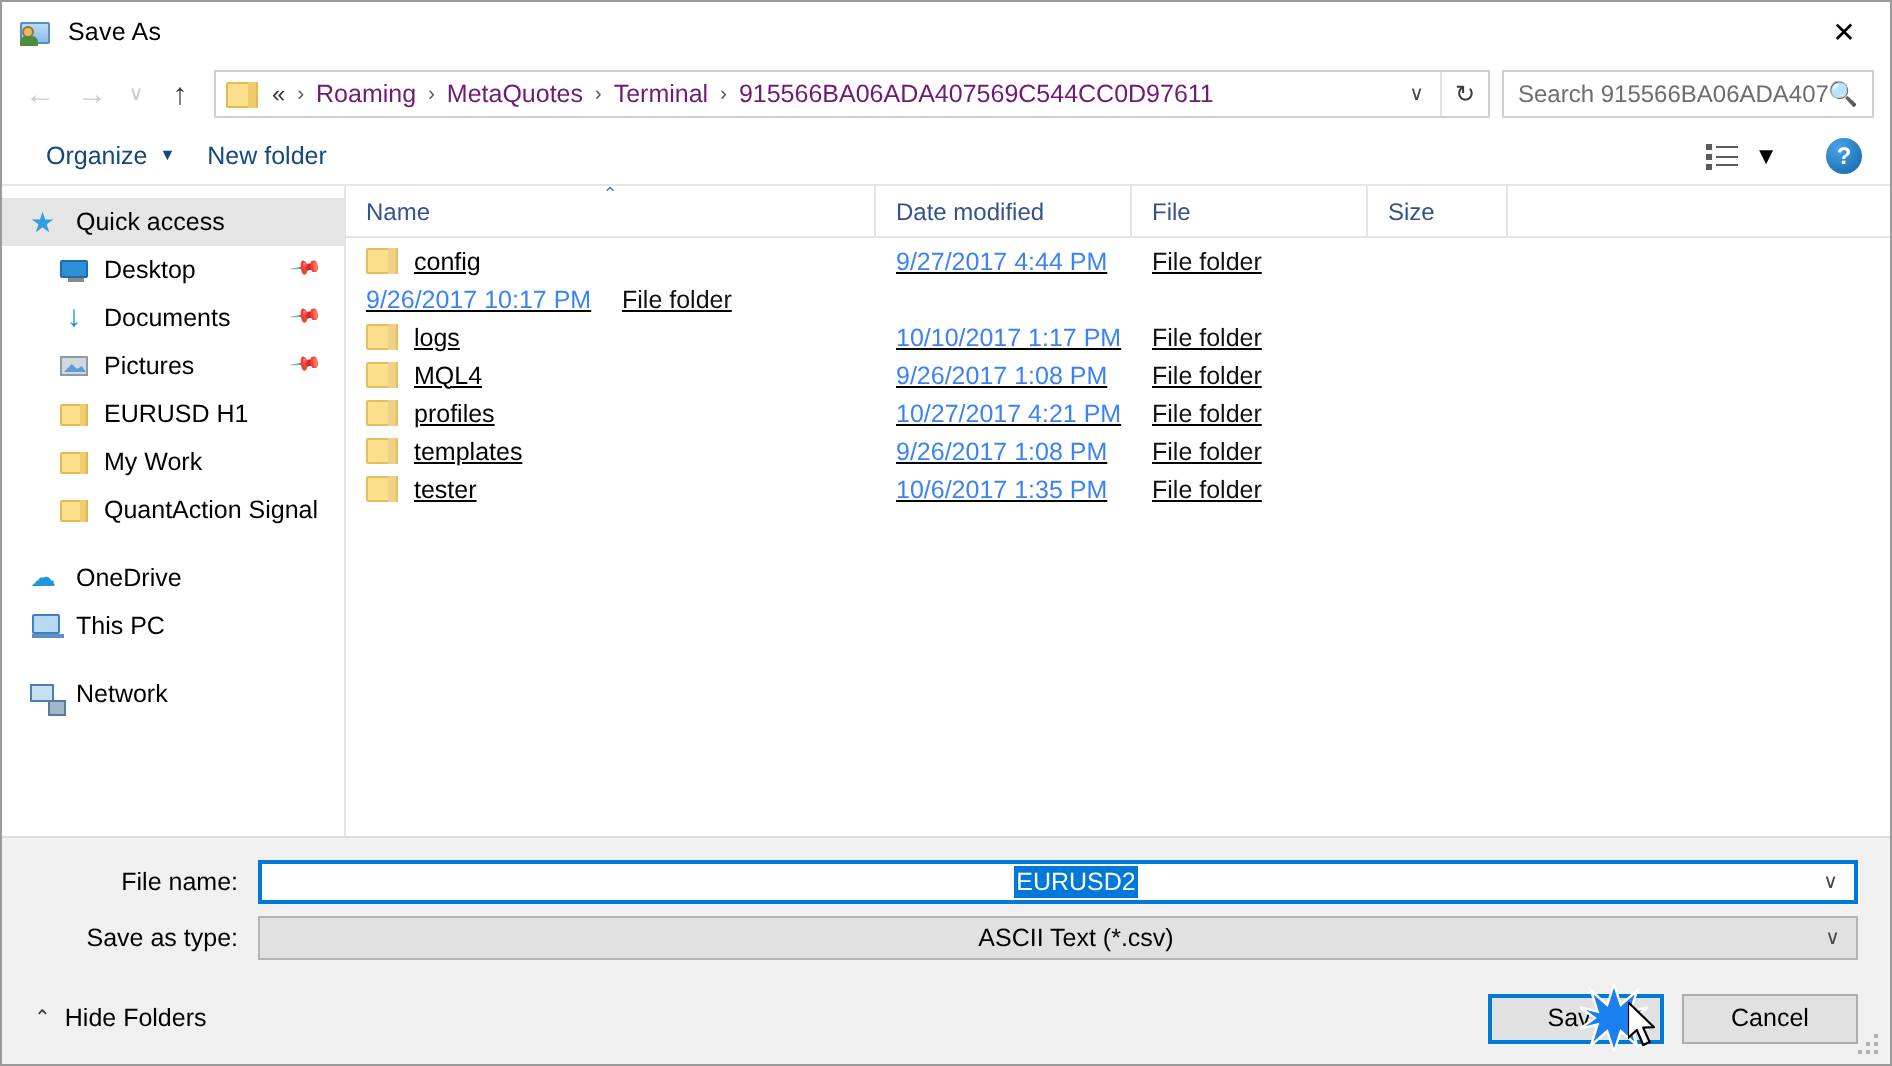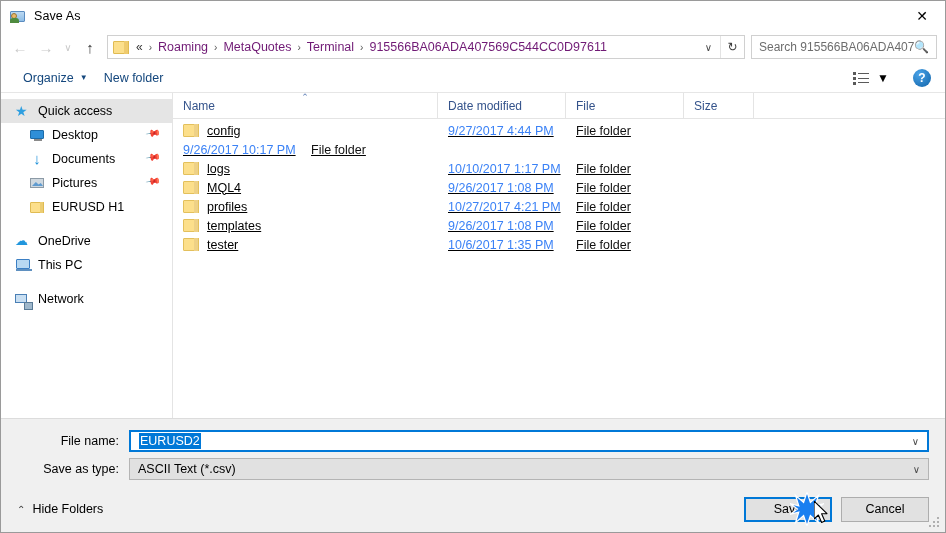--- a/index.html
+++ b/index.html
@@ -230,21 +230,21 @@
   }
   .formrow { display: flex; align-items: center; margin-bottom: 6px; }
   .formlabel {
     width: 112px; text-align: right; padding-right: 10px;
     font-size: 12.5px; color: #000;
   }
   .combo {
     flex: 1; height: 22px;
     border: 1px solid #a0a0a0; background: #fff;
     display: flex; align-items: center;
-    padding-left: 8px; position: relative;
+    padding-left: 18px; position: relative; justify-content: center;
   }
   .combo.focused { border: 2px solid #0078d7; }
   .combo.disabled { background: #e1e1e1; border: 1px solid #b4b4b4; }
   .combo .val { font-size: 12.5px; color: #000; }
   .combo .val.sel { background: #0078d7; color: #fff; padding: 1px 1px; }
   .combo .chev {
     position: absolute; right: 8px; top: 50%; transform: translateY(-50%);
     font-size: 10px; color: #4a4a4a;
   }
 
@@ -378,20 +378,32 @@
           </span>
         <span class="lbl">Pictures</span>
         <span class="pin">📌</span>
       </div>
       <div class="side-item indent">
         <span class="side-icon">
             <span class="ic-folder"></span>
           </span>
         <span class="lbl">EURUSD H1</span>
       </div>
+      <div class="side-item indent">
+        <span class="side-icon">
+            <span class="ic-folder"></span>
+          </span>
+        <span class="lbl">My Work</span>
+      </div>
+      <div class="side-item indent">
+        <span class="side-icon">
+            <span class="ic-folder"></span>
+          </span>
+        <span class="lbl">QuantAction Signal</span>
+      </div>
       <div class="side-item" style="margin-top:10px;">
         <span class="side-icon">
             <span class="ic-cloud">☁</span>
           </span>
         <span class="lbl">OneDrive</span>
       </div>
       <div class="side-item" style="margin-top:0;">
         <span class="side-icon">
             <span class="ic-pc"></span>
           </span>

